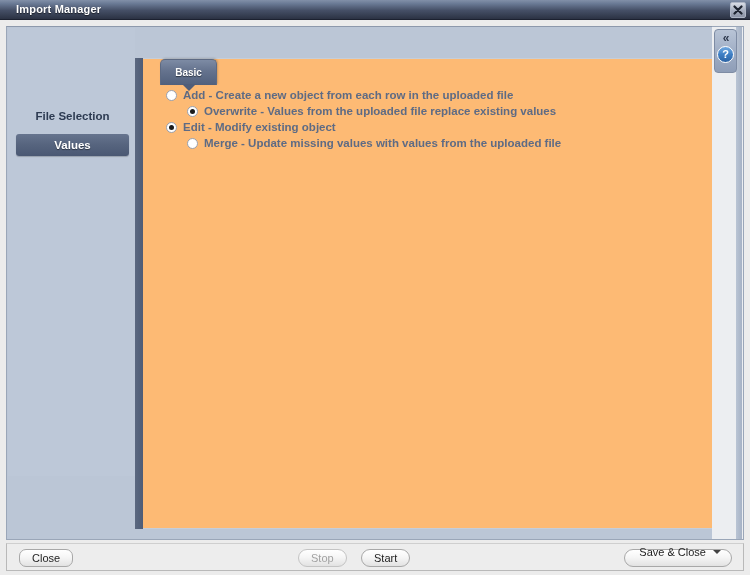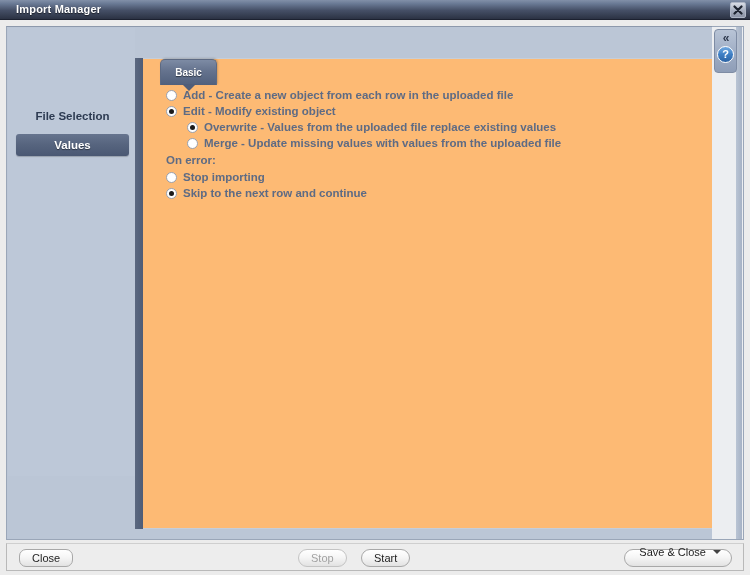--- a/index.html
+++ b/index.html
@@ -345,45 +345,34 @@
 
     <div class="content-wrap">
       <div class="content-spine"></div>
       <div class="content-panel">
 
         <div class="radio-group rg-main">
           <div class="radio-row">
             <span class="radio-mark"></span>
             <span class="radio-label">Add - Create a new object from each row in the uploaded file</span>
           </div>
+          <div class="radio-row indent">
+            <span class="radio-mark sel"></span>
+            <span class="radio-label">Overwrite - Values from the uploaded file replace existing values</span>
+          </div>
           <div class="radio-row">
             <span class="radio-mark sel"></span>
             <span class="radio-label">Edit - Modify existing object</span>
-          </div>
-          <div class="radio-row indent">
-            <span class="radio-mark sel"></span>
-            <span class="radio-label">Overwrite - Values from the uploaded file replace existing values</span>
           </div>
           <div class="radio-row indent">
             <span class="radio-mark"></span>
             <span class="radio-label">Merge - Update missing values with values from the uploaded file</span>
           </div>
         </div>
 
-        <div class="radio-group rg-error">
-          <div class="group-label">On error:</div>
-          <div class="radio-row">
-            <span class="radio-mark"></span>
-            <span class="radio-label">Stop importing</span>
-          </div>
-          <div class="radio-row">
-            <span class="radio-mark sel"></span>
-            <span class="radio-label">Skip to the next row and continue</span>
-          </div>
-        </div>
 
       </div>
     </div>
   </div>
 
   <div class="rail">
     <div class="rail-strip"></div>
     <div class="rail-btn">
       <span class="chev">«</span>
       <span class="help-circle">?</span>

